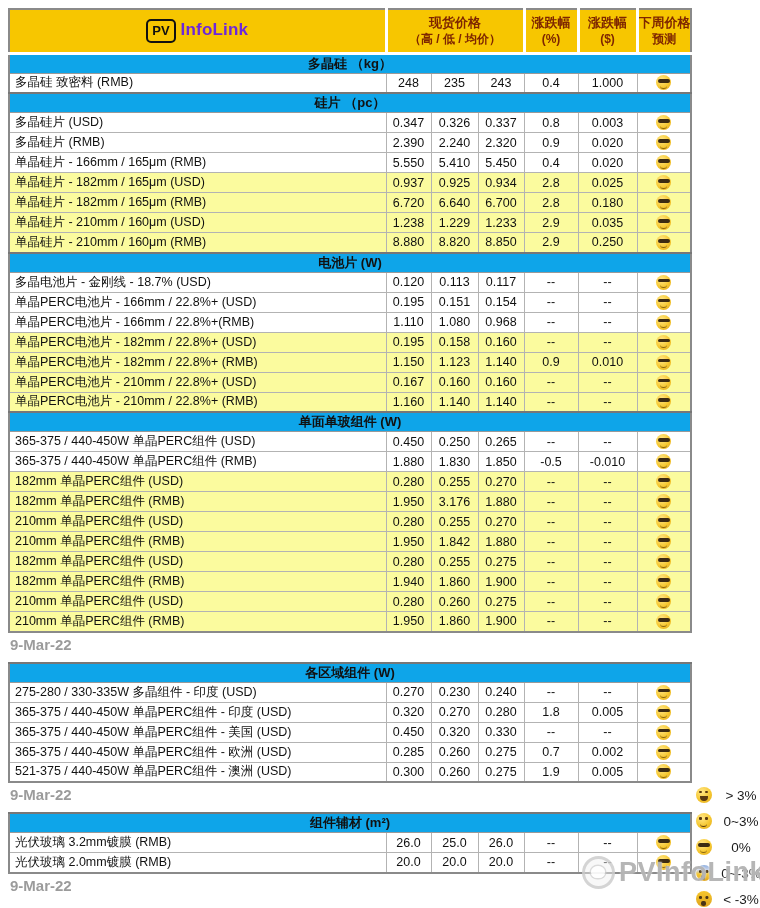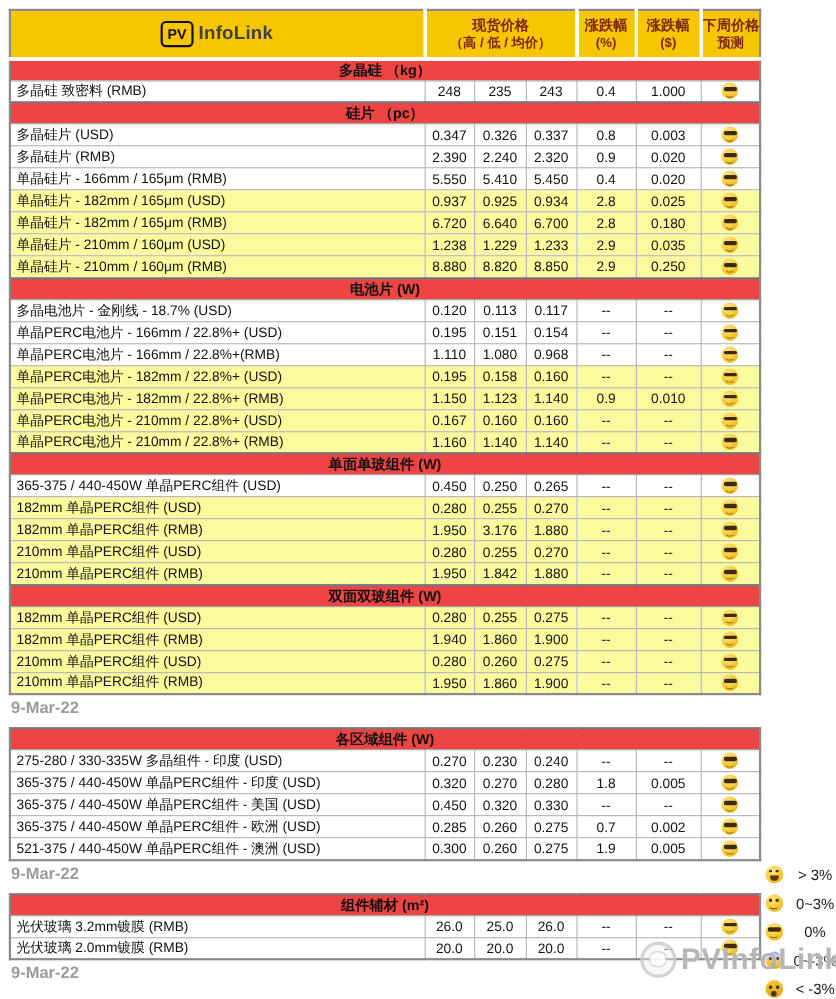--- a/index.html
+++ b/index.html
@@ -23,24 +23,24 @@
     font-size:13px; font-weight:bold; color:#7E2600; line-height:1.35;
   }
   .tbl thead th:first-child { border-left:none; }
   .hdr-sub { font-size:12px; font-weight:bold; }
   
   .logo-wrap { display:flex; justify-content:center; gap:5px; }
   .logo-badge {
     border:2.5px solid #111; border-radius:5px; color:#111;
     font-weight:bold; font-size:13px; padding:1px 4px; background:transparent;
   }
-  .logo-text { color:#404040; font-weight:bold; font-size:17px; letter-spacing:0.2px; }
+  .logo-text { color:#6d28d9; font-weight:bold; font-size:17px; letter-spacing:0.2px; }
   
   tr.section td {
-    background:#ef4444; text-align:center; font-weight:bold; color:#111;
+    background:#0ea5e9; text-align:center; font-weight:bold; color:#111;
     font-size:13px; height:18px; border-top:2px solid #777; border-bottom:1px solid #999;
   }
   
   tr.row td {
     height:20px; border:1px solid #b3b3b3; font-size:12.5px; color:#111;
     text-align:center; background:#fff; padding:0 3px;
   }
   tr.row td.name { text-align:left; padding-left:5px;margin-left:40px; }
   tr.row.hl td { background:#FBFB9E; }
   td.up { color:#2EA863; }
@@ -318,20 +318,29 @@
             </tr>
             <tr class="row">
               <td class="name">365-375 / 440-450W 单晶PERC组件 (USD)</td>
               <td>0.450</td>
               <td>0.250</td>
               <td>0.265</td>
               <td class="flat">--</td>
               <td class="flat">--</td>
               <td><span class="emo cool"></span></td>
             </tr>
+            <tr class="row">
+              <td class="name">365-375 / 440-450W 单晶PERC组件 (RMB)</td>
+              <td>1.880</td>
+              <td>1.830</td>
+              <td>1.850</td>
+              <td class="down">-0.5</td>
+              <td class="down">-0.010</td>
+              <td><span class="emo cool"></span></td>
+            </tr>
             <tr class="row hl">
               <td class="name">182mm 单晶PERC组件 (USD)</td>
               <td>0.280</td>
               <td>0.255</td>
               <td>0.270</td>
               <td class="flat">--</td>
               <td class="flat">--</td>
               <td><span class="emo cool"></span></td>
             </tr>
             <tr class="row hl">
@@ -353,23 +362,20 @@
               <td><span class="emo cool"></span></td>
             </tr>
             <tr class="row hl">
               <td class="name">210mm 单晶PERC组件 (RMB)</td>
               <td>1.950</td>
               <td>1.842</td>
               <td>1.880</td>
               <td class="flat">--</td>
               <td class="flat">--</td>
               <td><span class="emo cool"></span></td>
-            </tr>
-            <tr class="section">
-              <td colspan="7">双面双玻组件 (W)</td>
             </tr>
             <tr class="row hl">
               <td class="name">182mm 单晶PERC组件 (USD)</td>
               <td>0.280</td>
               <td>0.255</td>
               <td>0.275</td>
               <td class="flat">--</td>
               <td class="flat">--</td>
               <td><span class="emo cool"></span></td>
             </tr>

